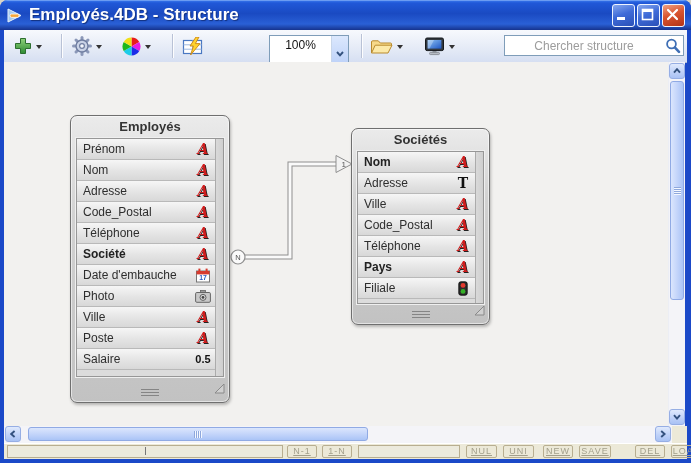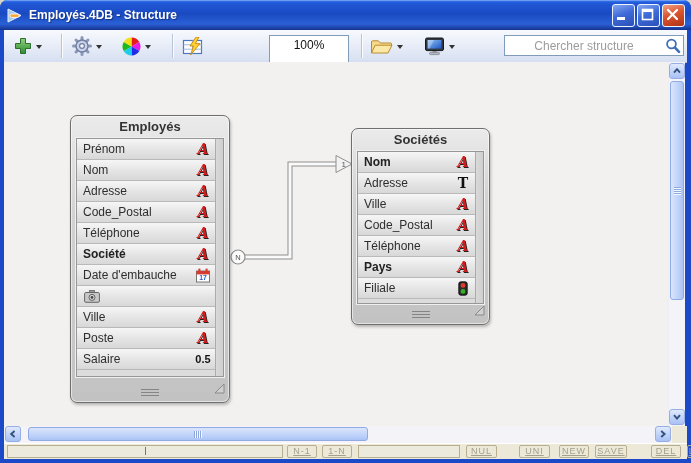--- a/index.html
+++ b/index.html
@@ -2,33 +2,33 @@
 <html><head>
 <meta charset="utf-8">
 <style>
   html,body{margin:0;padding:0;background:#d8d4c8;font-family:"Liberation Sans",sans-serif;}
   #window{position:relative;width:691px;height:463px;background:#1b49c8;border-radius:8px 8px 0 0;overflow:hidden;}
   
   .titlebar{position:absolute;left:0;top:0;width:691px;height:30px;
     background:linear-gradient(180deg,#3d7df0 0%,#2058d8 10%,#1a4ac2 45%,#2a60d6 80%,#16338e 100%);
     display:flex;align-items:center;box-shadow:inset 0 1px 0 #6b9cf2;}
   .app-icon{width:17px;height:17px;margin:0 5px 0 7px;position:relative;flex:none;}
-  .title-text{color:#fff;font-size:12px;font-weight:bold;text-shadow:1px 1px 1px #12307e;flex:1;white-space:nowrap;}
+  .title-text{color:#fff;font-size:17px;font-weight:bold;text-shadow:1px 1px 1px #12307e;flex:1;white-space:nowrap;}
   .winbtns{display:flex;gap:2px;margin-right:6px;}
   .winbtn{width:21px;height:21px;border:1px solid #eef4ff;border-radius:3px;position:relative;
     background:linear-gradient(160deg,#86a7ee 0%,#3f6bd8 45%,#2a50b8 100%);}
   .winbtn.close{background:linear-gradient(160deg,#f0a284 0%,#d9542f 45%,#b23317 100%);}
   
   .toolbar{position:absolute;left:4px;top:30px;width:683px;height:32px;
     background:linear-gradient(180deg,#f7f9fd 0%,#e4eaf6 60%,#d6dff2 100%);
     border-bottom:1px solid #aebad4;}
   .tsep{position:absolute;top:4px;width:1px;height:24px;background:#b9c2d6;box-shadow:1px 0 0 #fdfdfe;}
   .tbtn{position:absolute;top:0;height:32px;display:flex;align-items:center;gap:4px;}
   .caret{width:0;height:0;border:3.5px solid transparent;border-top:4.5px solid #333;margin-top:4px;}
-  .combo{position:absolute;top:5px;height:38px;background:#fff;border:1px solid #7f9db9;display:flex;box-sizing:border-box;flex-direction:column;}
+  .combo{position:absolute;top:5px;height:38px;background:#fff;border:1px solid #7f9db9;display:flex;box-sizing:border-box;}
   .combo-value{flex:1;text-align:center;font-size:12px;line-height:19px;color:#111;}
   .combo-btn{width:16px;border-left:1px solid #c8d6ea;background:linear-gradient(180deg,#dce8fd,#b4cbf7);
     display:flex;align-items:center;justify-content:center;}
   .searchbox{position:absolute;top:5px;height:21px;background:#fff;border:1px solid #7f9db9;display:flex;align-items:center;box-sizing:border-box;}
   .searchbox input{flex:1;border:none;outline:none;background:transparent;font-size:12px;text-align:center;
     font-family:"Liberation Sans",sans-serif;color:#333;min-width:0;}
   .searchbox input::placeholder{color:#9c9c9c;}
   
   .canvas{position:absolute;left:4px;top:62px;width:664px;height:364px;background:#f2f1ef;overflow:hidden;}
   .connector{position:absolute;left:0;top:0;}
@@ -255,20 +255,21 @@
             <svg width="14" height="15" viewBox="0 0 14 15">
               <rect x="0.5" y="3" width="13" height="11" fill="#fff" stroke="#777" stroke-width="1"></rect>
               <rect x="0.5" y="3" width="13" height="3.4" fill="#d63b2f"></rect>
               <rect x="2.4" y="0.6" width="2" height="3" fill="#d63b2f"></rect>
               <rect x="9.6" y="0.6" width="2" height="3" fill="#d63b2f"></rect>
               <text x="7" y="12.4" font-size="6.8" font-weight="bold" fill="#2b5cc4" text-anchor="middle" font-family="Liberation Sans, sans-serif">17</text>
             </svg>
           </span>
         </div>
         <div class="frow">
+          <span class="flabel">Photo</span>
           <span class="ficon">
             <svg width="16" height="13" viewBox="0 0 16 13">
               <rect x="5.5" y="0.5" width="5" height="3" fill="#9a9a9a" stroke="#666" stroke-width="0.8"></rect>
               <rect x="0.6" y="2.5" width="14.8" height="9.8" rx="1.2" fill="#c8c8c8" stroke="#666" stroke-width="1"></rect>
               <circle cx="8" cy="7.4" r="3" fill="#ddd" stroke="#555" stroke-width="0.9"></circle>
               <circle cx="8" cy="7.4" r="1.4" fill="#444"></circle>
             </svg>
           </span>
         </div>
         <div class="frow">
@@ -379,21 +380,21 @@
   <div class="hsb-corner"></div>
 
   <div class="statusbar">
     <span class="sfield" style="width:274px;margin-left:3px">
       <span class="tcaret"></span>
     </span>
     <span class="sbtn" style="width:28px;margin-left:4px">N-1</span>
     <span class="sbtn" style="width:28px;margin-left:5px">1-N</span>
     <span class="sfield" style="width:100px;margin-left:6px"></span>
     <span class="sbtn" style="width:29px;margin-left:6px">NUL</span>
-    <span class="sbtn" style="width:29px;margin-left:22px">UNI</span>
+    <span class="sbtn" style="width:29px;margin-left:6px">UNI</span>
     <span class="sbtn" style="width:28px;margin-left:9px">NEW</span>
     <span class="sbtn" style="width:30px;margin-left:6px">SAVE</span>
     <span class="sbtn" style="width:28px;margin-left:24px">DEL</span>
     <span class="sbtn" style="width:30px;margin-left:6px">LOAD</span>
     <span class="grip-dots"></span>
   </div>
 
 </div>
 
 </body></html>

